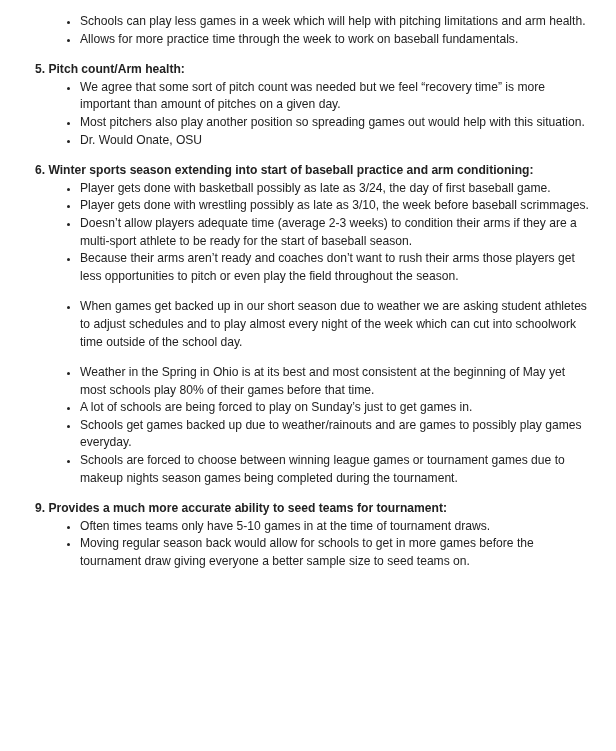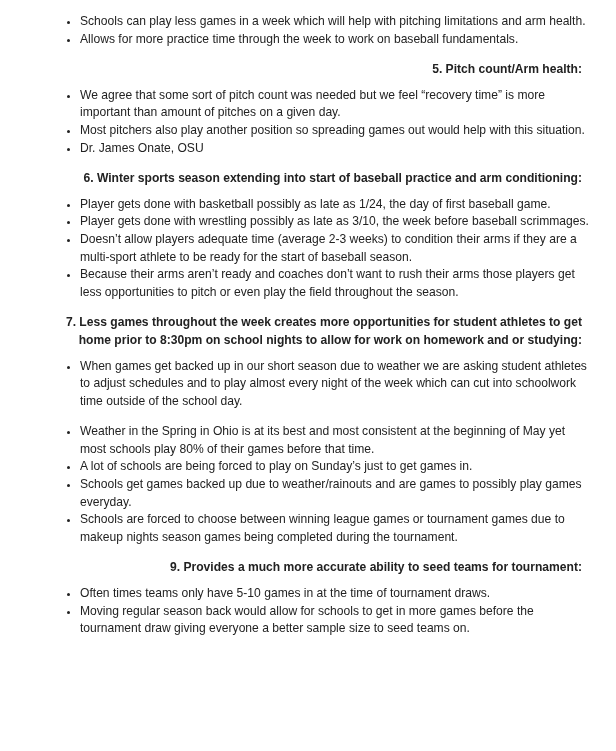--- a/index.html
+++ b/index.html
@@ -33,54 +33,52 @@
     margin: 0;
   }
   .bullet-list li::marker {
     color: #222222;
     font-size: 0.9em;
   }
   .doc-section {
     margin-top: 13px;
   }
   .section-heading {
-    margin: 8px;
+    margin: 0;
     font-weight: 700;
     color: #222222;
-    text-align: right;
   }
 </style>
 </head>
 <body>
 
 <div class="page">
   <ul class="bullet-list" id="introList">
       <li>Schools can play less games in a week which will help with pitching limitations and arm health.</li>
       <li>Allows for more practice time through the week to work on baseball fundamentals.</li>
     </ul>
   <div id="sectionsContainer">
       <section class="doc-section">
         <p class="section-heading">5. Pitch count/Arm health:</p>
         <ul class="bullet-list">
           <li>We agree that some sort of pitch count was needed but we feel “recovery time” is more important than amount of pitches on a given day.</li>
           <li>Most pitchers also play another position so spreading games out would help with this situation.</li>
-          <li>Dr. James Onate, OSU</li>
+          <li>Dr. Would Onate, OSU</li>
         </ul>
       </section>
       <section class="doc-section">
         <p class="section-heading">6. Winter sports season extending into start of baseball practice and arm conditioning:</p>
         <ul class="bullet-list">
-          <li>Player gets done with basketball possibly as late as 1/24, the day of first baseball game.</li>
+          <li>Player gets done with basketball possibly as late as 3/24, the day of first baseball game.</li>
           <li>Player gets done with wrestling possibly as late as 3/10, the week before baseball scrimmages.</li>
           <li>Doesn’t allow players adequate time (average 2-3 weeks) to condition their arms if they are a multi-sport athlete to be ready for the start of baseball season.</li>
           <li>Because their arms aren’t ready and coaches don’t want to rush their arms those players get less opportunities to pitch or even play the field throughout the season.</li>
         </ul>
       </section>
       <section class="doc-section">
-        <p class="section-heading">7. Less games throughout the week creates more opportunities for student athletes to get home prior to 8:30pm on school nights to allow for work on homework and or studying:</p>
         <ul class="bullet-list">
           <li>When games get backed up in our short season due to weather we are asking student athletes to adjust schedules and to play almost every night of the week which can cut into schoolwork time outside of the school day.</li>
         </ul>
       </section>
       <section class="doc-section">
         <ul class="bullet-list">
           <li>Weather in the Spring in Ohio is at its best and most consistent at the beginning of May yet most schools play 80% of their games before that time.</li>
           <li>A lot of schools are being forced to play on Sunday’s just to get games in.</li>
           <li>Schools get games backed up due to weather/rainouts and are games to possibly play games everyday.</li>
           <li>Schools are forced to choose between winning league games or tournament games due to makeup nights season games being completed during the tournament.</li>

